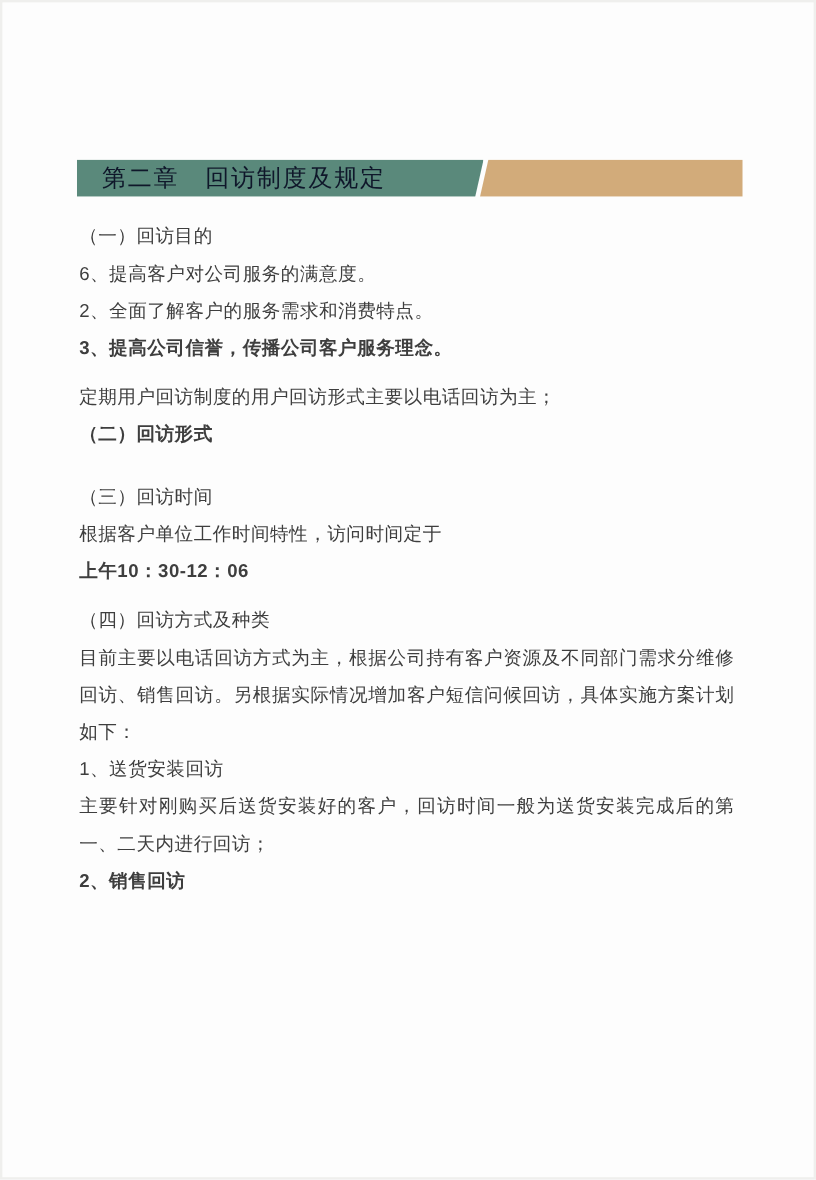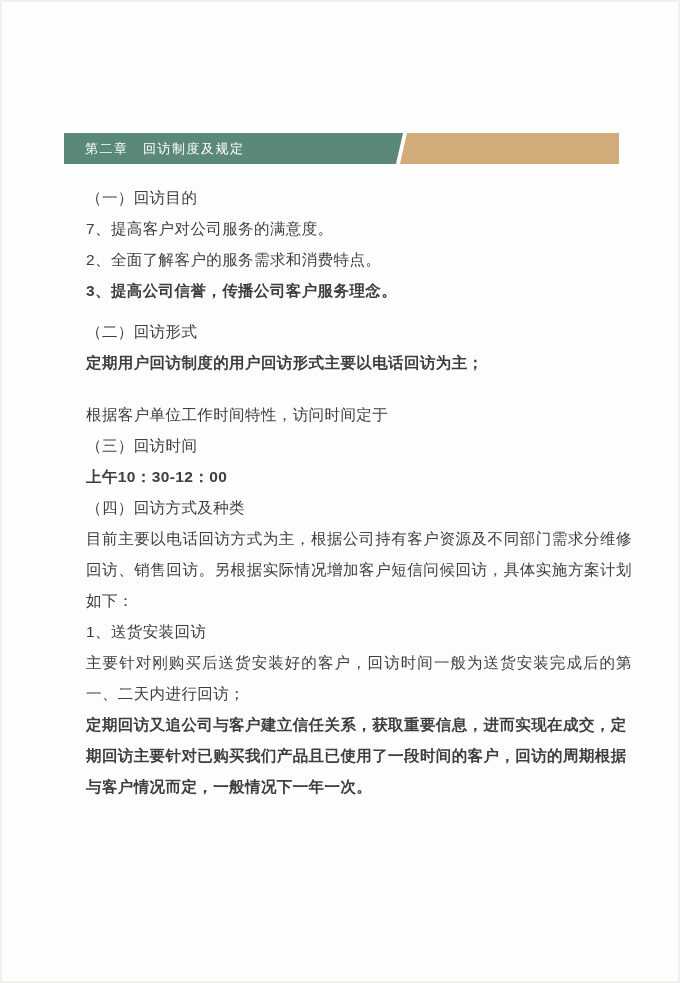--- a/index.html
+++ b/index.html
@@ -38,80 +38,80 @@
   }
   .banner-tan {
     position: absolute;
     left: 336px;
     top: 0;
     width: 219px;
     height: 31px;
     clip-path: polygon(7px 0, 100% 0, 100% 100%, 0 100%);
   }
   .banner-title {
-    color: #ffffff;
-    font-size: 13px;
+    color: #0f172a;
+    font-size: 20px;
     letter-spacing: 1.5px;
     padding-left: 21px;
     white-space: nowrap;
   }
   
   .content {
     position: absolute;
-    left: 84px;
+    left: 64px;
     top: 180px;
     width: 546px;
     color: #3e3e3e;
     font-size: 15.5px;
     letter-spacing: 0.4px;
   }
   .section p {
     margin: 0;
     line-height: 31px;
     text-align: justify;
   }
   .section p:last-child { text-align: left; font-weight: bold; }
   .section-2 { margin-top: 10px; }
   .section-3 { margin-top: 21px; }
-  .section-4 { }
+  .section-4 { margin-top: 10px; }
 </style>
 </head>
 <body>
 
 <div class="page">
 
   <div class="banner">
     <div class="banner-teal" style="background: rgb(90, 137, 123);">
       <span class="banner-title">第二章　回访制度及规定</span>
     </div>
     <div class="banner-tan" style="background: rgb(210, 171, 122);"></div>
   </div>
 
   <div class="content">
 
     <div class="section section-1">
       <p>（一）回访目的</p>
-      <p>7、提高客户对公司服务的满意度。</p>
+      <p>6、提高客户对公司服务的满意度。</p>
       <p>2、全面了解客户的服务需求和消费特点。</p>
       <p>3、提高公司信誉，传播公司客户服务理念。</p>
     </div>
 
     <div class="section section-2">
+      <p>定期用户回访制度的用户回访形式主要以电话回访为主；</p>
       <p>（二）回访形式</p>
-      <p>定期用户回访制度的用户回访形式主要以电话回访为主；</p>
     </div>
 
     <div class="section section-3">
+      <p>（三）回访时间</p>
       <p>根据客户单位工作时间特性，访问时间定于</p>
-      <p>（三）回访时间</p>
-      <p>上午10：30-12：00</p>
+      <p>上午10：30-12：06</p>
     </div>
 
     <div class="section section-4">
       <p>（四）回访方式及种类</p>
       <p>目前主要以电话回访方式为主，根据公司持有客户资源及不同部门需求分维修回访、销售回访。另根据实际情况增加客户短信问候回访，具体实施方案计划如下：</p>
       <p>1、送货安装回访</p>
       <p>主要针对刚购买后送货安装好的客户，回访时间一般为送货安装完成后的第一、二天内进行回访；</p>
-      <p>定期回访又追公司与客户建立信任关系，获取重要信息，进而实现在成交，定期回访主要针对已购买我们产品且已使用了一段时间的客户，回访的周期根据与客户情况而定，一般情况下一年一次。</p>
+      <p>2、销售回访</p>
     </div>
 
   </div>
 </div>
 
 </body></html>

